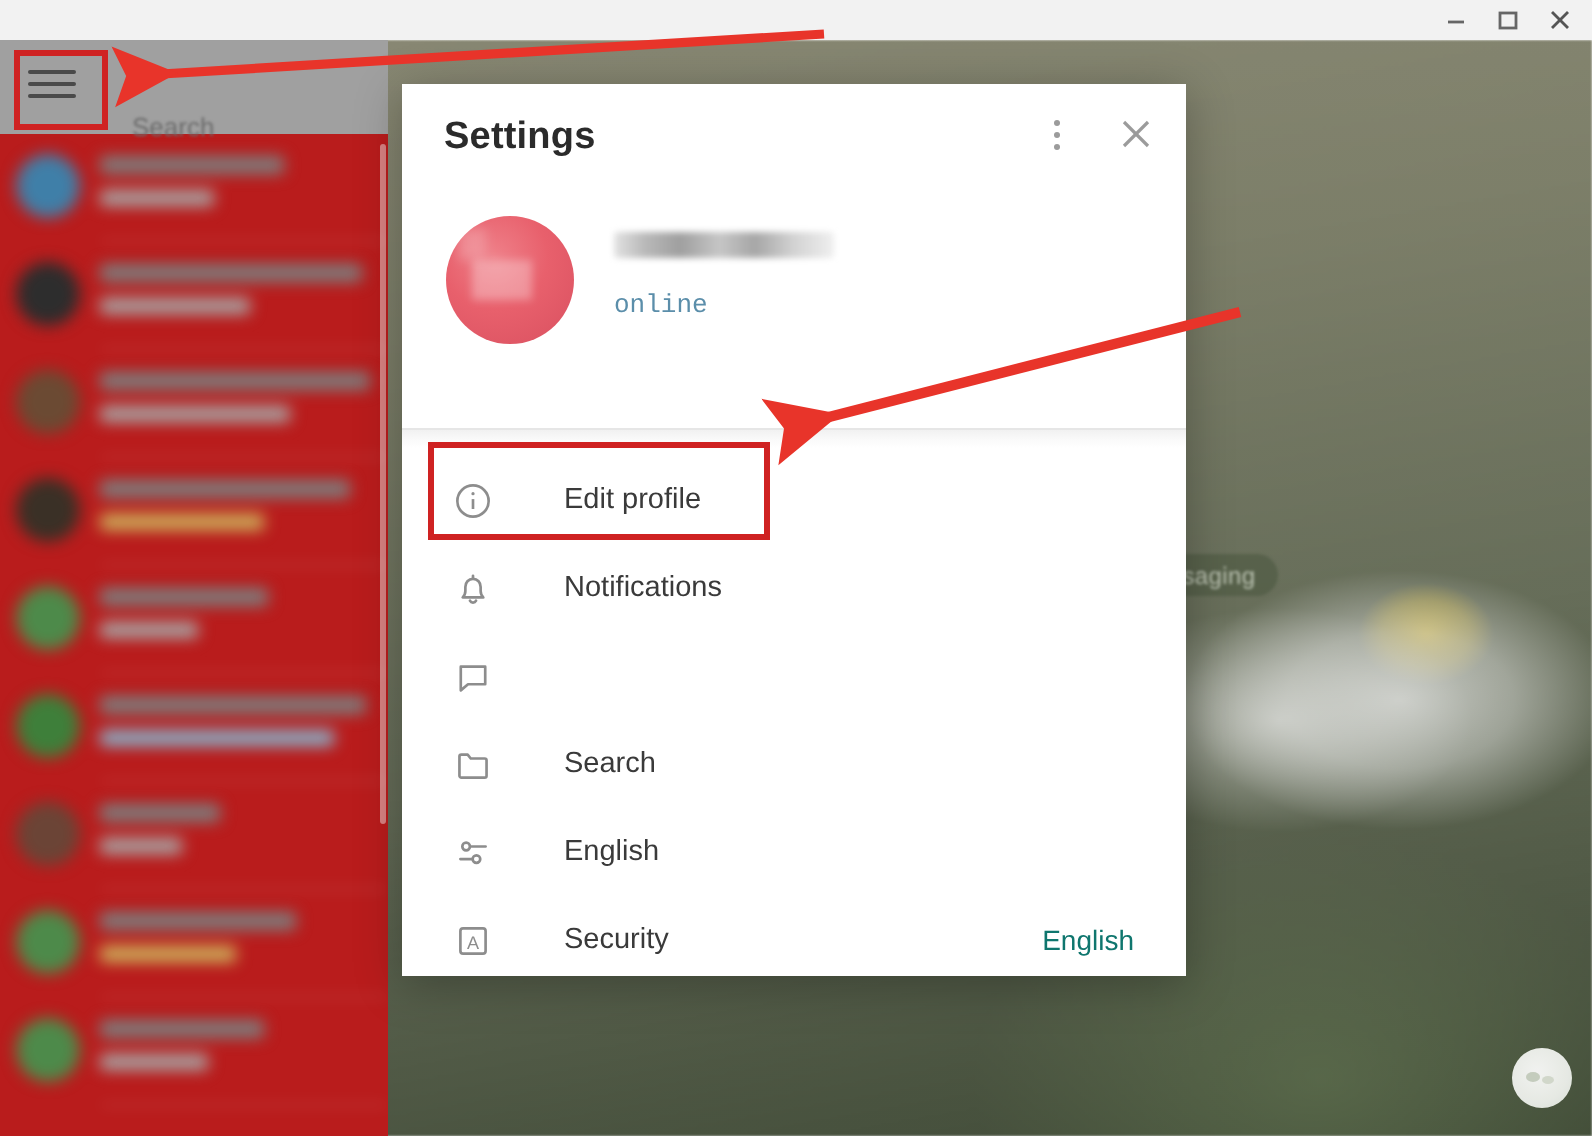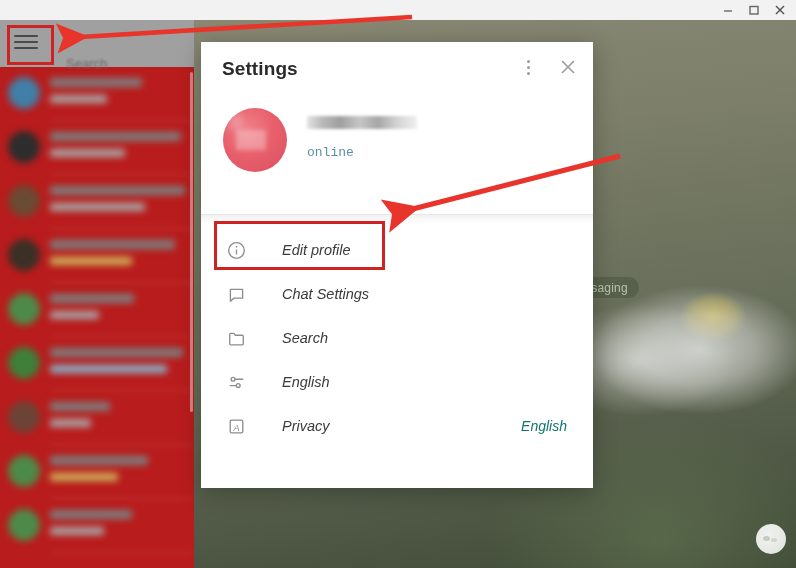--- a/index.html
+++ b/index.html
@@ -311,21 +311,21 @@
     color: #5b8eaa;
     font-family: Liberation Mono, monospace;
   }
   .divider-thick {
     height: 9px;
     background: linear-gradient(to bottom, #f1f1f1 0%, #fafafa 55%, #ffffff 100%);
     border-top: 1px solid #e6e6e6;
   }
 
   
-  .menu { padding-top: 4px; font-style: italic; }
+  .menu { padding-top: 4px; }
   .menu-item {
     position: relative;
     height: 44px;
     display: flex;
     align-items: center;
     padding-left: 22px;
     cursor: pointer;
   }
   .menu-icon {
     width: 26px; height: 26px;
@@ -533,29 +533,38 @@
         <span class="menu-icon">
           <svg width="21" height="21" viewBox="0 0 22 22" fill="none" stroke="#8d8d8d" stroke-width="1.4">
             <circle cx="11" cy="11" r="8.2"></circle>
               <line x1="11" y1="10" x2="11" y2="15.2"></line>
               <circle cx="11" cy="7.2" r="0.85" fill="#8d8d8d" stroke="none"></circle>
           </svg>
         </span>
         <span class="menu-label">Edit profile</span>
       </div>
 
+      <div class="menu-item">
+        <span class="menu-icon">
+          <svg width="21" height="21" viewBox="0 0 22 22" fill="none" stroke="#8d8d8d" stroke-width="1.4" stroke-linecap="round" stroke-linejoin="round">
+            <path d="M5.6 15.4h10.8c-1.2-1.1-1.4-2-1.4-3.3V9.9c0-2.3-1.6-4.2-4-4.2s-4 1.9-4 4.2v2.2c0 1.3-.2 2.2-1.4 3.3z"></path>
+            <path d="M9.4 17.1c.3.6.9 1 1.6 1s1.3-.4 1.6-1"></path>
+            <line x1="11" y1="4.1" x2="11" y2="5.6"></line>
+          </svg>
+        </span>
+        <span class="menu-label">Notifications</span>
+      </div>
 
 
       <div class="menu-item">
         <span class="menu-icon">
           <svg width="21" height="21" viewBox="0 0 22 22" fill="none" stroke="#8d8d8d" stroke-width="1.4" stroke-linejoin="round">
             <path d="M4.6 5.6h12.8v9.2H8.4l-3.8 3.2z"></path>
           </svg>
         </span>
-        <span class="menu-label">Chat Settings</span>
       </div>
 
       <div class="menu-item">
         <span class="menu-icon">
           <svg width="21" height="21" viewBox="0 0 22 22" fill="none" stroke="#8d8d8d" stroke-width="1.4" stroke-linejoin="round">
             <path d="M3.9 16.6V6.6c0-.6.5-1 1-1h3.3l1.6 2h7.3c.6 0 1 .5 1 1v8c0 .6-.4 1-1 1H4.9c-.5 0-1-.4-1-1z"></path>
           </svg>
         </span>
         <span class="menu-label">Search</span>
       </div>
@@ -572,21 +581,21 @@
         <span class="menu-label">English</span>
       </div>
 
       <div class="menu-item">
         <span class="menu-icon">
           <svg width="21" height="21" viewBox="0 0 22 22" fill="none" stroke="#8d8d8d" stroke-width="1.4">
             <rect x="4.4" y="4.4" width="13.2" height="13.2" rx="1.4"></rect>
             <text x="11" y="15.2" font-size="9.5" fill="#8d8d8d" stroke="none" text-anchor="middle" font-family="Liberation Sans, sans-serif">A</text>
           </svg>
         </span>
-        <span class="menu-label">Privacy</span>
+        <span class="menu-label">Security</span>
         <span class="menu-value">English</span>
       </div>
 
     </div>
   </div>
 
   <svg class="anno" viewBox="0 0 796 568">
     <defs>
       <marker id="ah" markerWidth="7" markerHeight="7" refX="5.4" refY="3.5" orient="auto">
         <polygon points="0,3.5 7,0.2 5.6,3.5 7,6.8" fill="#e8342a"></polygon>

